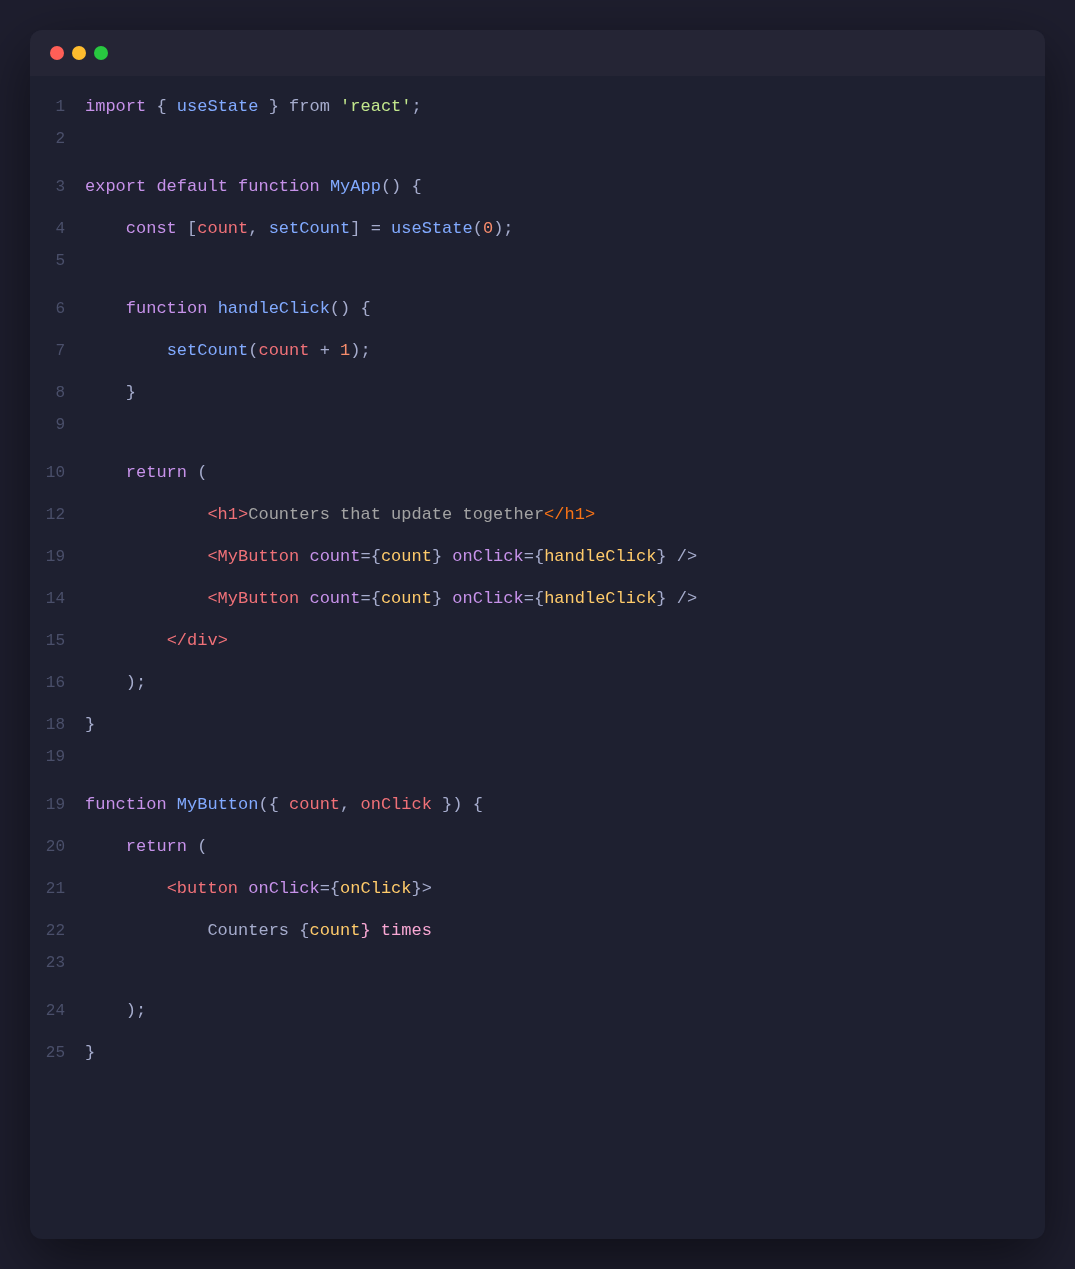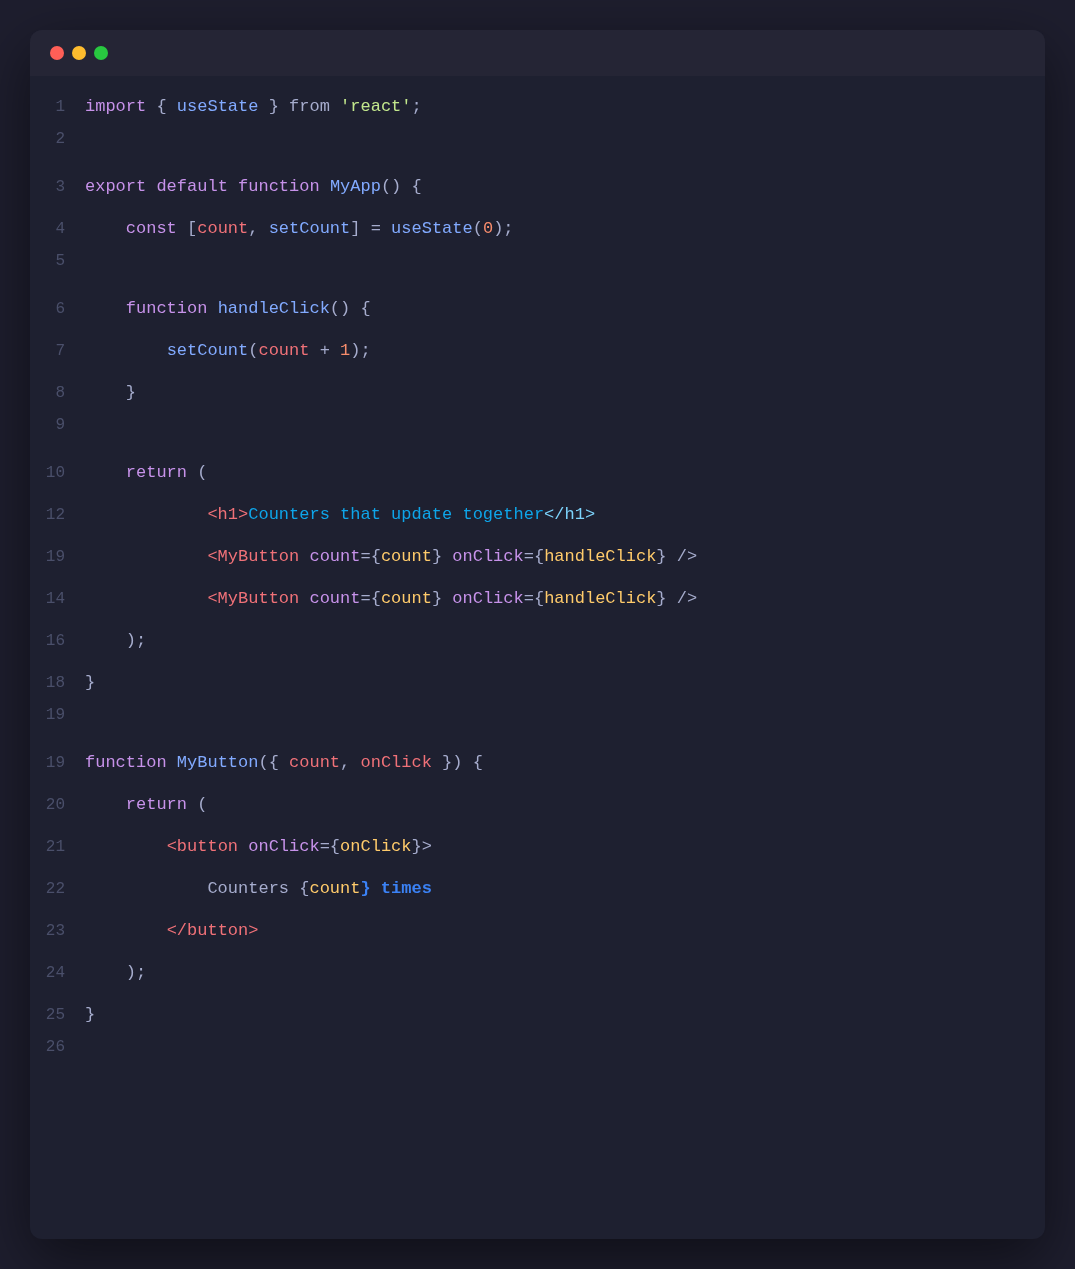--- a/index.html
+++ b/index.html
@@ -113,29 +113,33 @@
       <div class="code-line">
         <span class="line-number">9</span>
         <span class="line-content"></span>
       </div>
       <div class="code-line">
         <span class="line-number">10</span>
         <span class="line-content"><span style="color: rgb(166, 172, 205);">    </span><span style="color: rgb(199, 146, 234);">return</span><span style="color: rgb(166, 172, 205);"> (</span></span>
       </div>
       <div class="code-line">
         <span class="line-number">12</span>
-        <span class="line-content"><span style="color: rgb(166, 172, 205);">            </span><span style="color: rgb(240, 113, 120);">&lt;h1&gt;</span><span style="color: #0ea5e9;">Counters that update together</span><span style="color: #7dd3fc;">&lt;/h1&gt;</span></span>
+        <span class="line-content"><span style="color: rgb(166, 172, 205);">            </span><span style="color: rgb(240, 113, 120);">&lt;h1&gt;</span><span style="color: #a3a3a3;">Counters that update together</span><span style="color: #f97316;">&lt;/h1&gt;</span></span>
       </div>
       <div class="code-line">
         <span class="line-number">19</span>
         <span class="line-content"><span style="color: rgb(166, 172, 205);">            </span><span style="color: rgb(240, 113, 120);">&lt;MyButton</span><span style="color: rgb(166, 172, 205);"> </span><span style="color: rgb(199, 146, 234);">count</span><span style="color: rgb(166, 172, 205);">={</span><span style="color: rgb(255, 203, 107);">count</span><span style="color: rgb(166, 172, 205);">} </span><span style="color: rgb(199, 146, 234);">onClick</span><span style="color: rgb(166, 172, 205);">={</span><span style="color: rgb(255, 203, 107);">handleClick</span><span style="color: rgb(166, 172, 205);">} /&gt;</span></span>
       </div>
       <div class="code-line">
         <span class="line-number">14</span>
         <span class="line-content"><span style="color: rgb(166, 172, 205);">            </span><span style="color: rgb(240, 113, 120);">&lt;MyButton</span><span style="color: rgb(166, 172, 205);"> </span><span style="color: rgb(199, 146, 234);">count</span><span style="color: rgb(166, 172, 205);">={</span><span style="color: rgb(255, 203, 107);">count</span><span style="color: rgb(166, 172, 205);">} </span><span style="color: rgb(199, 146, 234);">onClick</span><span style="color: rgb(166, 172, 205);">={</span><span style="color: rgb(255, 203, 107);">handleClick</span><span style="color: rgb(166, 172, 205);">} /&gt;</span></span>
+      </div>
+      <div class="code-line">
+        <span class="line-number">15</span>
+        <span class="line-content"><span style="color: rgb(166, 172, 205);">        </span><span style="color: rgb(240, 113, 120);">&lt;/div&gt;</span></span>
       </div>
       <div class="code-line">
         <span class="line-number">16</span>
         <span class="line-content"><span style="color: rgb(166, 172, 205);">    );</span></span>
       </div>
       <div class="code-line">
         <span class="line-number">18</span>
         <span class="line-content"><span style="color: rgb(166, 172, 205);">}</span></span>
       </div>
       <div class="code-line">
@@ -149,32 +153,27 @@
       <div class="code-line">
         <span class="line-number">20</span>
         <span class="line-content"><span style="color: rgb(166, 172, 205);">    </span><span style="color: rgb(199, 146, 234);">return</span><span style="color: rgb(166, 172, 205);"> (</span></span>
       </div>
       <div class="code-line">
         <span class="line-number">21</span>
         <span class="line-content"><span style="color: rgb(166, 172, 205);">        </span><span style="color: rgb(240, 113, 120);">&lt;button</span><span style="color: rgb(166, 172, 205);"> </span><span style="color: rgb(199, 146, 234);">onClick</span><span style="color: rgb(166, 172, 205);">={</span><span style="color: rgb(255, 203, 107);">onClick</span><span style="color: rgb(166, 172, 205);">}&gt;</span></span>
       </div>
       <div class="code-line">
         <span class="line-number">22</span>
-        <span class="line-content"><span style="color: rgb(166, 172, 205);">            Counters {</span><span style="color: rgb(255, 203, 107);">count</span><span style="color: #3b82f6; font-weight: bold;">} times</span></span>
+        <span class="line-content"><span style="color: rgb(166, 172, 205);">            Counters {</span><span style="color: rgb(255, 203, 107);">count</span><span style="color: #f9a8d4;">} times</span></span>
       </div>
       <div class="code-line">
         <span class="line-number">23</span>
-        <span class="line-content"><span style="color: rgb(166, 172, 205);">        </span><span style="color: rgb(240, 113, 120);">&lt;/button&gt;</span></span>
       </div>
       <div class="code-line">
         <span class="line-number">24</span>
         <span class="line-content"><span style="color: rgb(166, 172, 205);">    );</span></span>
       </div>
       <div class="code-line">
         <span class="line-number">25</span>
         <span class="line-content"><span style="color: rgb(166, 172, 205);">}</span></span>
       </div>
-      <div class="code-line">
-        <span class="line-number">26</span>
-        <span class="line-content"></span>
-      </div>
     </div>
 </div>
 
 </body></html>

